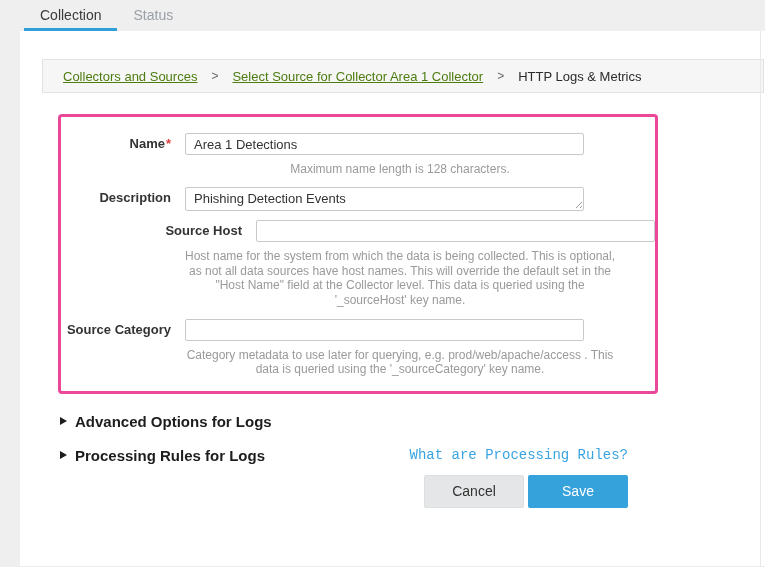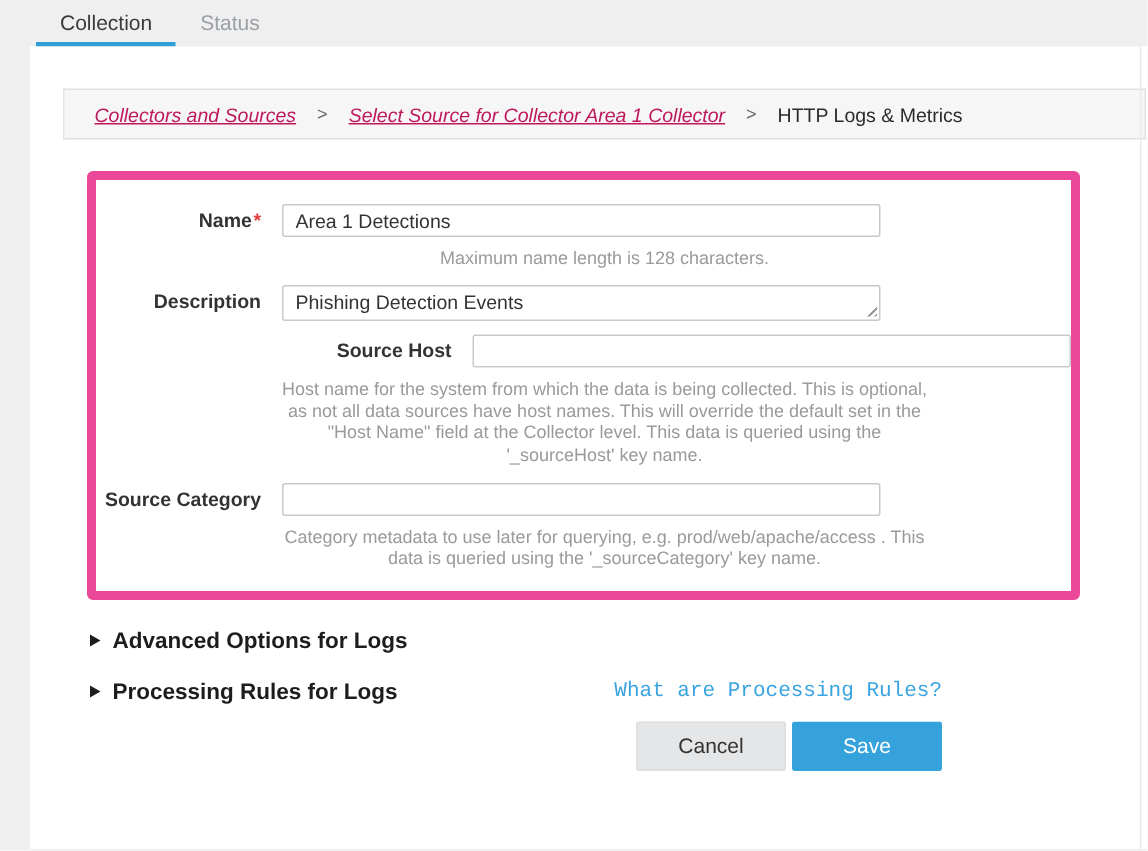--- a/index.html
+++ b/index.html
@@ -18,26 +18,26 @@
   .tab.active { color:#3a3a3a; min-width:89px; }
   .tab.active::after { content:""; position:absolute; left:0; right:0; bottom:0; height:3px; background:var(--accent,#2f9fd8); }
 
   
   .content { position:absolute; top:31px; left:20px; right:0; bottom:0; background:#fff; border-bottom:1px solid #ececec; }
   .scroll-line { position:absolute; top:0; bottom:0; right:4px; width:1px; background:#e9e9e9; }
 
   
   .breadcrumb-bar { margin:28px 1px 0 22px; height:34px; background:#f6f6f7; border:1px solid #e2e2e2;
     display:flex; align-items:center; padding:0 20px; font-size:13px; color:#2b2b2b; }
-  .crumb { color:#be185d; text-decoration:underline; cursor:pointer;font-style:italic; }
+  .crumb { color:#4d7c0f; text-decoration:underline; cursor:pointer; }
   .crumb-current { color:#2b2b2b; text-decoration:none; }
   .crumb-sep { color:#666; margin:0 14px; font-size:12px; }
 
   
-  .panel { width:662px; margin:21px 0 0 38px; background:#fff; border:6px solid #ec4899; border-radius:4px; padding:16px 0 14px; }
+  .panel { width:600px; margin:21px 0 0 38px; background:#fff; border:3px solid #ec4899; border-radius:4px; padding:16px 0 14px; }
   .form-row { display:flex; }
   .flabel { flex:none; width:110px; text-align:right; font-size:13px; font-weight:bold; color:#333; line-height:22px; }
   .req { color:var(--required,#e03b3b); margin-left:1px; }
   .fctrl { margin-left:14px; }
   .tinput { width:399px; height:22px; border:1px solid #c9c9c9; border-radius:2px; padding:0 8px; font-size:13px;
     font-family:"Liberation Sans", sans-serif; color:#333; background:#fff; outline:none; }
   .ta-wrap { position:relative; }
   .tarea { width:399px; height:24px; border:1px solid #c9c9c9; border-radius:2px; padding:3px 8px 0; font-size:13px;
     font-family:"Liberation Sans", sans-serif; color:#333; resize:none; overflow:hidden; outline:none; display:block; }
   .grip { position:absolute; right:2px; bottom:3px; width:9px; height:9px;

